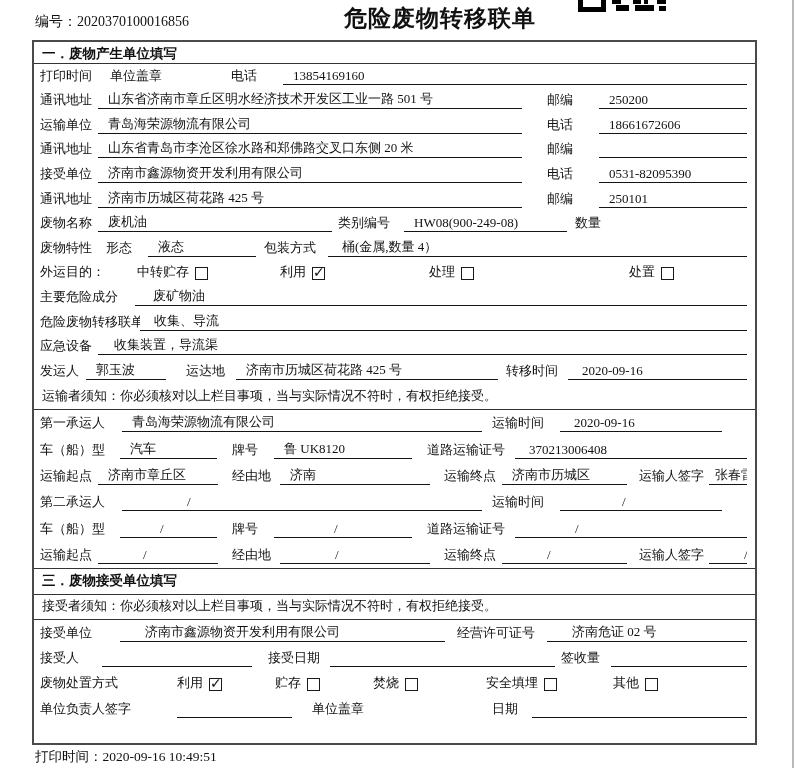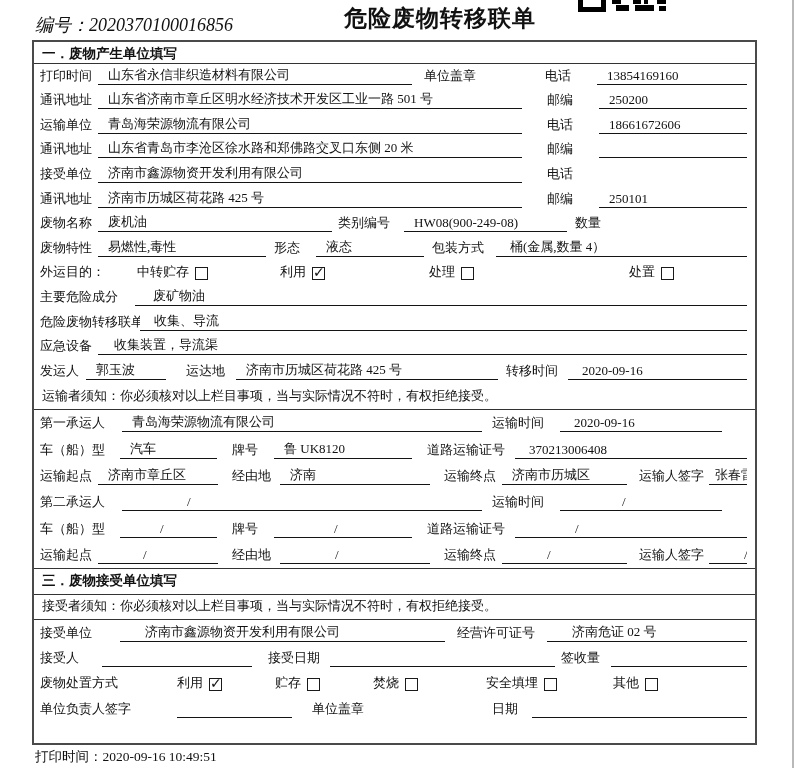--- a/index.html
+++ b/index.html
@@ -5,21 +5,21 @@
   * { margin:0; padding:0; box-sizing:border-box; }
   html,body { width:796px; height:768px; background:#fff; }
   body {
     position:relative;
     font-family:"Liberation Serif","DejaVu Serif",serif;
     color:#111;
     font-size:13px;
     overflow:hidden;
   }
   .hdr { position:absolute; left:0; top:0; width:796px; height:40px; }
-  .serial { position:absolute; left:35px; top:13px; font-size:18px; white-space:nowrap;font-style:italic; }
+  .serial { position:absolute; left:35px; top:13px; font-size:14px; white-space:nowrap; }
   .title {
     position:absolute; left:240px; top:3px; width:400px; text-align:center;
     font-family:"DejaVu Sans","Liberation Sans",sans-serif;
     font-weight:bold; font-size:23px; letter-spacing:1px; white-space:nowrap;
   }
   .qr { position:absolute; left:578px; top:0; }
   .edge-line { position:absolute; left:792px; top:0; width:2px; height:768px; background:#b9b9b9; }
 
   .form {
     position:absolute; left:32px; top:40px; width:725px; height:705px;
@@ -83,21 +83,20 @@
   </svg>
 </div>
 <div class="edge-line"></div>
 
 <div class="form">
 
   <div class="sechead h1">一．废物产生单位填写</div>
 
   <div class="row r1">
     <span class="lbl" style="width:58px">打印时间</span>
-    <span class="val" style="width:314px">山东省永信非织造材料有限公司</span>
     <span class="lbl" style="width:121px;margin-left:12px">单位盖章</span>
     <span class="lbl" style="width:52px">电话</span>
     <span class="val grow">13854169160</span>
   </div>
 
   <div class="row r1">
     <span class="lbl" style="width:58px">通讯地址</span>
     <span class="val" style="width:424px">山东省济南市章丘区明水经济技术开发区工业一路 501 号</span>
     <span class="lbl" style="width:52px;margin-left:25px">邮编</span>
     <span class="val grow">250200</span>
@@ -114,40 +113,40 @@
     <span class="lbl" style="width:58px">通讯地址</span>
     <span class="val" style="width:424px">山东省青岛市李沧区徐水路和郑佛路交叉口东侧 20 米</span>
     <span class="lbl" style="width:52px;margin-left:25px">邮编</span>
     <span class="val grow"></span>
   </div>
 
   <div class="row r1">
     <span class="lbl" style="width:58px">接受单位</span>
     <span class="val" style="width:424px">济南市鑫源物资开发利用有限公司</span>
     <span class="lbl" style="width:52px;margin-left:25px">电话</span>
+    <span class="val grow">0531-82095390</span>
   </div>
 
   <div class="row r1">
     <span class="lbl" style="width:58px">通讯地址</span>
     <span class="val" style="width:424px">济南市历城区荷花路 425 号</span>
     <span class="lbl" style="width:52px;margin-left:25px">邮编</span>
     <span class="val grow">250101</span>
   </div>
 
   <div class="row r1">
     <span class="lbl" style="width:58px">废物名称</span>
     <span class="val" style="width:234px">废机油</span>
     <span class="lbl" style="width:72px;padding-left:6px">类别编号</span>
     <span class="val" style="width:163px">HW08(900-249-08)</span>
     <span class="lbl" style="width:44px;padding-left:8px">数量</span>
   </div>
 
   <div class="row r1">
     <span class="lbl" style="width:58px">废物特性</span>
-    <span class="val" style="width:168px">易燃性,毒性</span>
     <span class="lbl" style="width:50px;padding-left:8px">形态</span>
     <span class="val" style="width:108px">液态</span>
     <span class="lbl" style="width:72px;padding-left:8px">包装方式</span>
     <span class="val grow" style="padding-left:14px">桶(金属,数量 4）</span>
   </div>
 
   <div class="row r1">
     <span class="lbl" style="width:97px">外运目的：</span>
     <span class="cbg">
       <span class="lbl">中转贮存</span>

